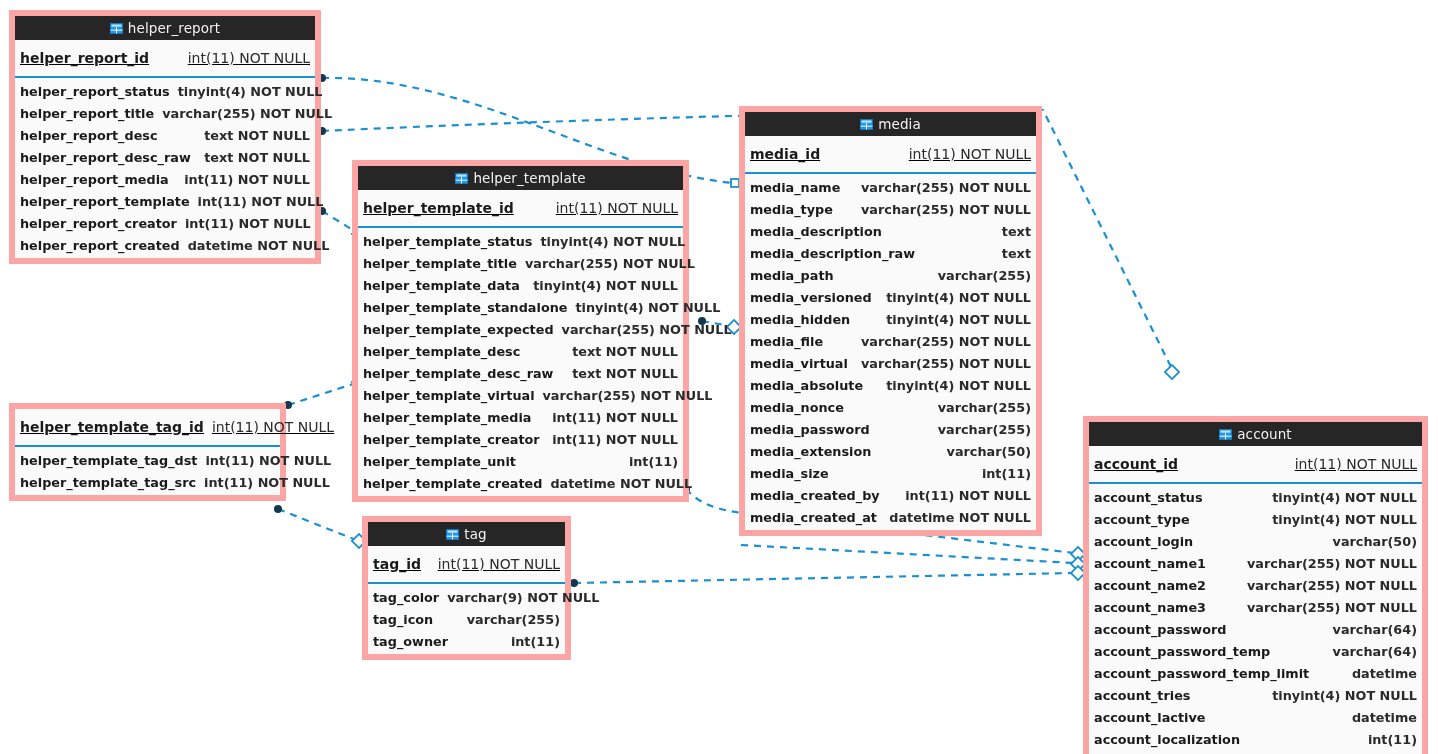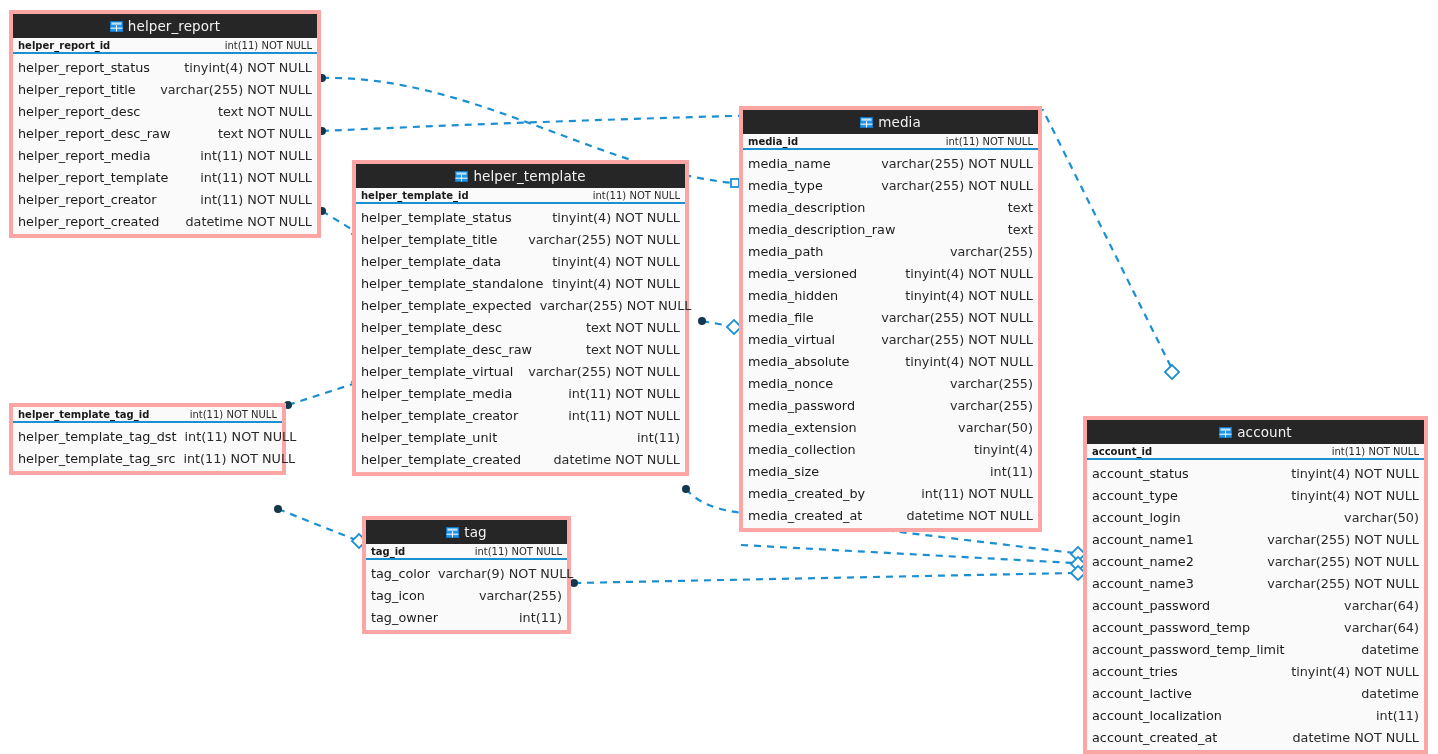--- a/index.html
+++ b/index.html
@@ -10,21 +10,21 @@
     overflow:hidden;
     position:relative;
   }
   #canvas{position:absolute;inset:0;width:1438px;height:754px;}
   #edges{position:absolute;left:0;top:0;width:1438px;height:754px;pointer-events:none;z-index:1;}
 
   .table{
     position:absolute;
     z-index:2;
     background:#fafafa;
-    border:4px solid #fca5a5;
+    border:6px solid #fca5a5;
     box-sizing:border-box;
     box-shadow:0 0 0 0 rgba(0,0,0,0);
   }
   .tbl-header{
     background:#262626;
     color:#ffffff;
     height:24px;
     line-height:24px;
     text-align:center;
     font-size:13.5px;
@@ -40,32 +40,33 @@
     position:relative;
     flex:0 0 auto;
   }
   .tbl-icon svg{display:block;}
   .tbl-title{font-size:13.5px;color:#f2f2f2;letter-spacing:0.1px;}
 
   .pk-row{
     display:flex;
     align-items:center;
     justify-content:space-between;
-    height:16px;
+    height:38px;
     padding:0 5px 0 5px;
     background:#fafafa;
     border-bottom:2px solid #1a8fd1;
     box-sizing:border-box;
-    font-size:10px;
+    font-size:14px;
     white-space:nowrap;
+    text-decoration:underline;
   }
   .pk-row .col-name{font-weight:bold;color:#1a1a1a;}
   .pk-row .col-type{color:#2a2a2a;}
 
-  .rows{padding:2px 0 2px 0;}
+  .rows{padding:2px 0 2px 0;font-weight:bold;}
   .row{
     display:flex;
     align-items:center;
     justify-content:space-between;
     height:22px;
     padding:0 5px;
     box-sizing:border-box;
     font-size:12.8px;
     white-space:nowrap;
     background:#fafafa;
@@ -370,25 +371,20 @@
             <span class="col-name">media_password</span>
             <span class="col-gap"></span>
             <span class="col-type">varchar(255)</span>
           </div>
           <div class="row">
             <span class="col-name">media_extension</span>
             <span class="col-gap"></span>
             <span class="col-type">varchar(50)</span>
           </div>
           <div class="row">
-            <span class="col-name">media_collection</span>
-            <span class="col-gap"></span>
-            <span class="col-type">tinyint(4)</span>
-          </div>
-          <div class="row">
             <span class="col-name">media_size</span>
             <span class="col-gap"></span>
             <span class="col-type">int(11)</span>
           </div>
           <div class="row">
             <span class="col-name">media_created_by</span>
             <span class="col-gap"></span>
             <span class="col-type">int(11) NOT NULL</span>
           </div>
           <div class="row">

